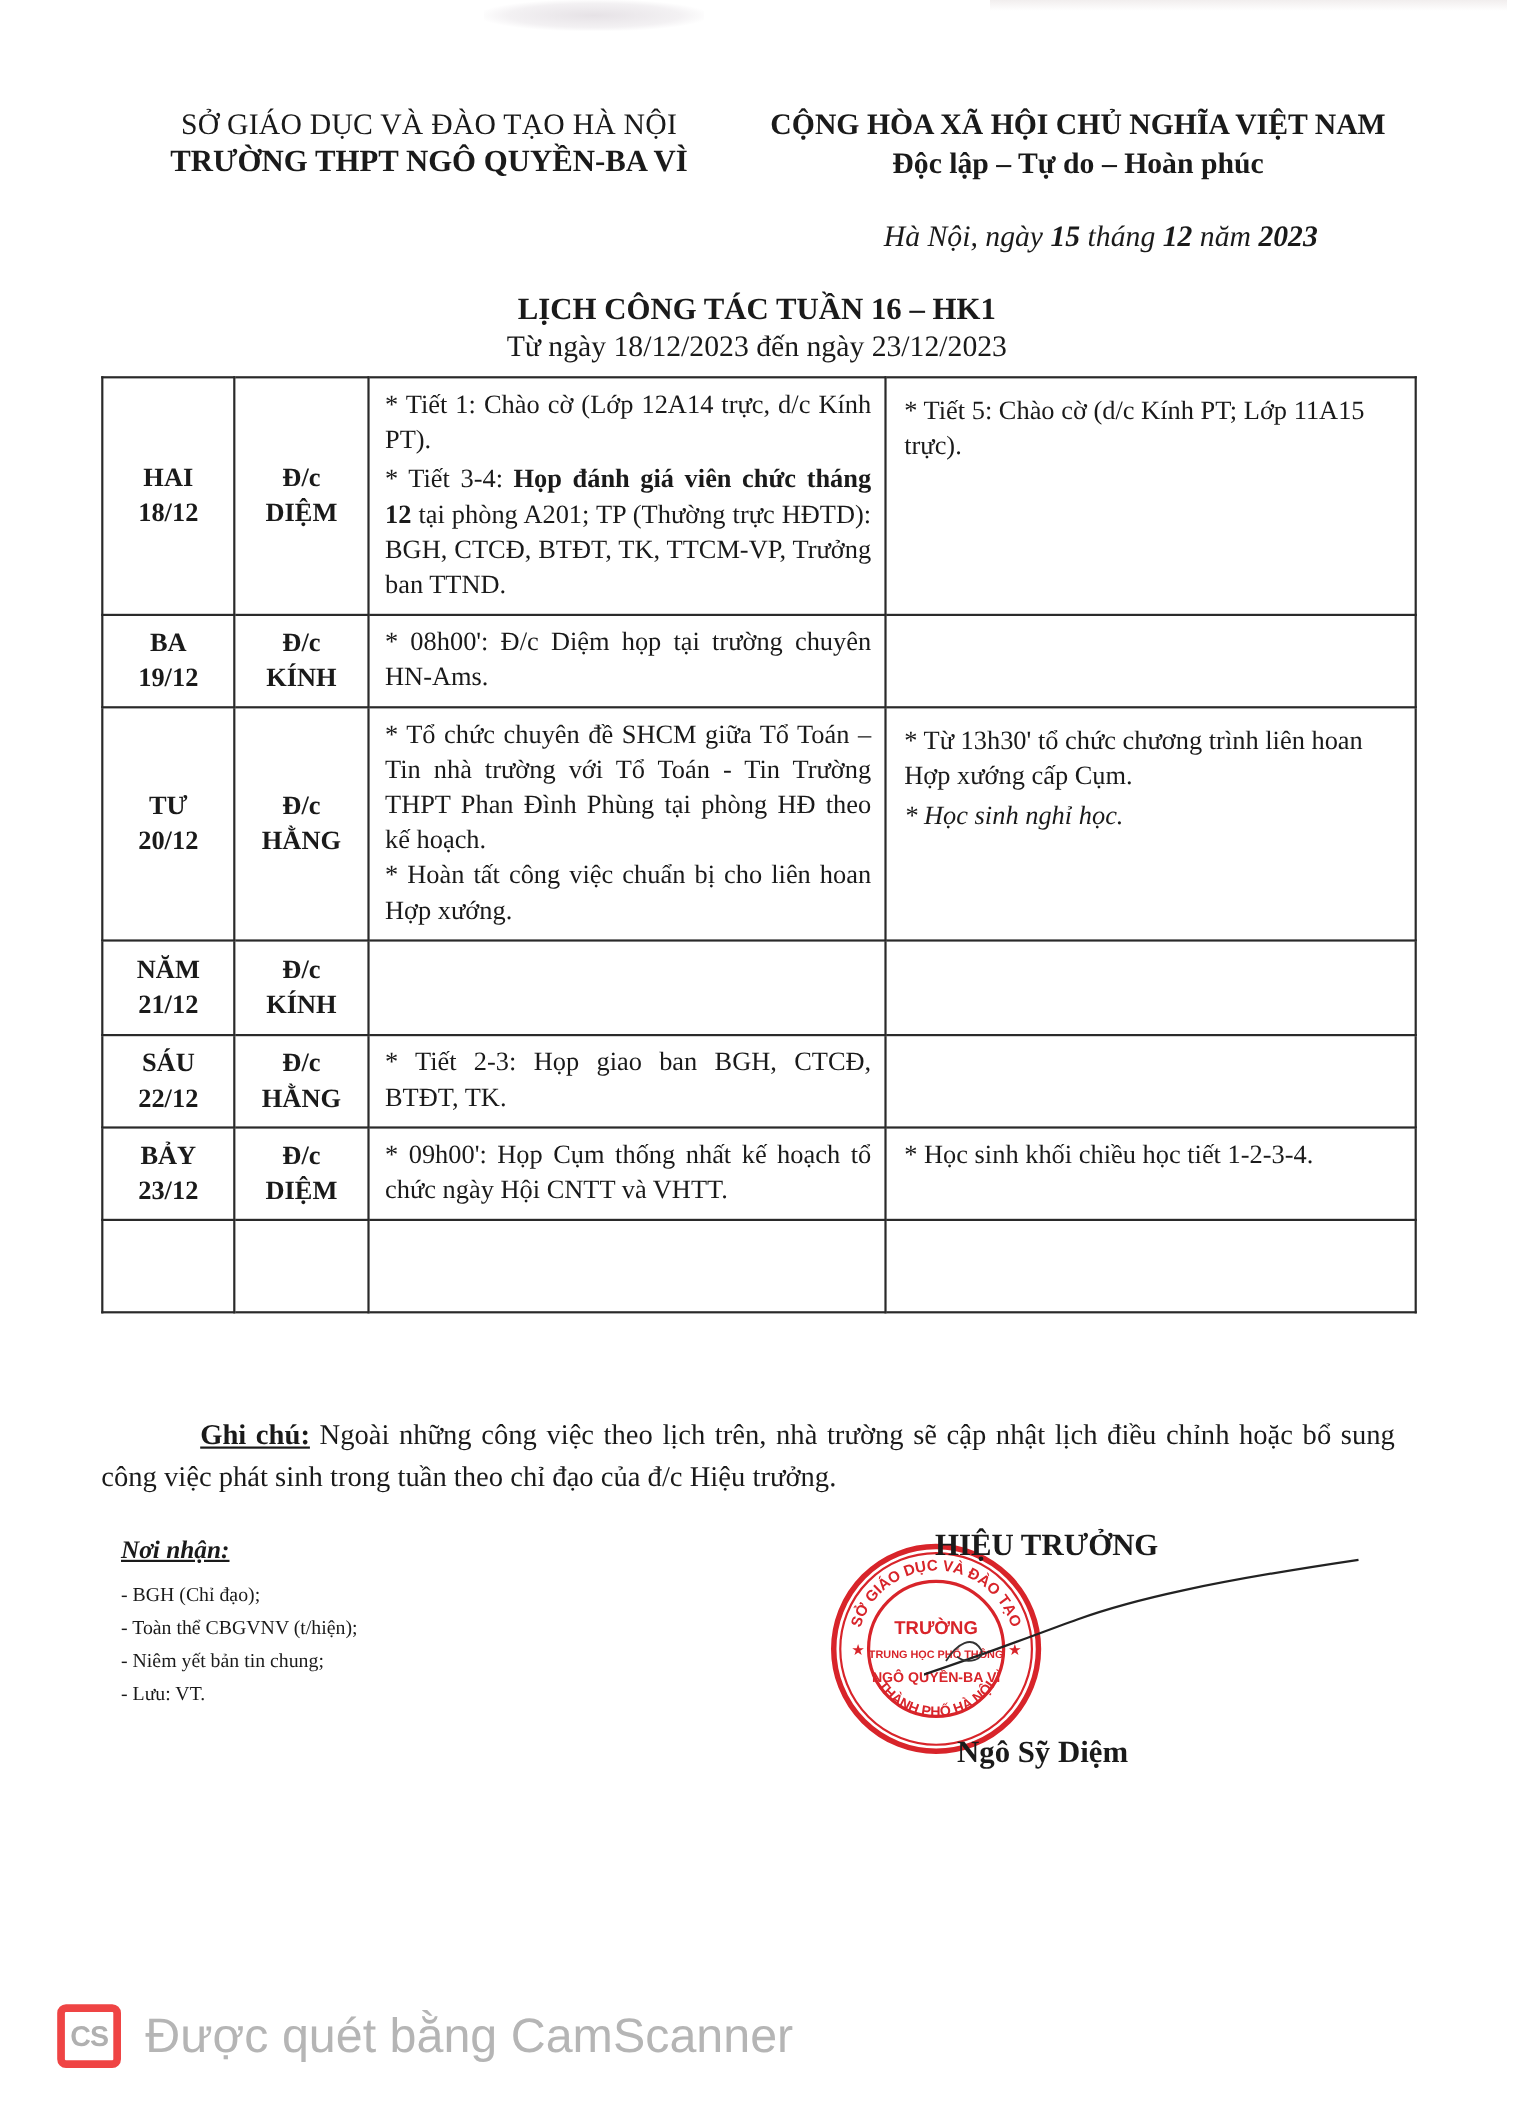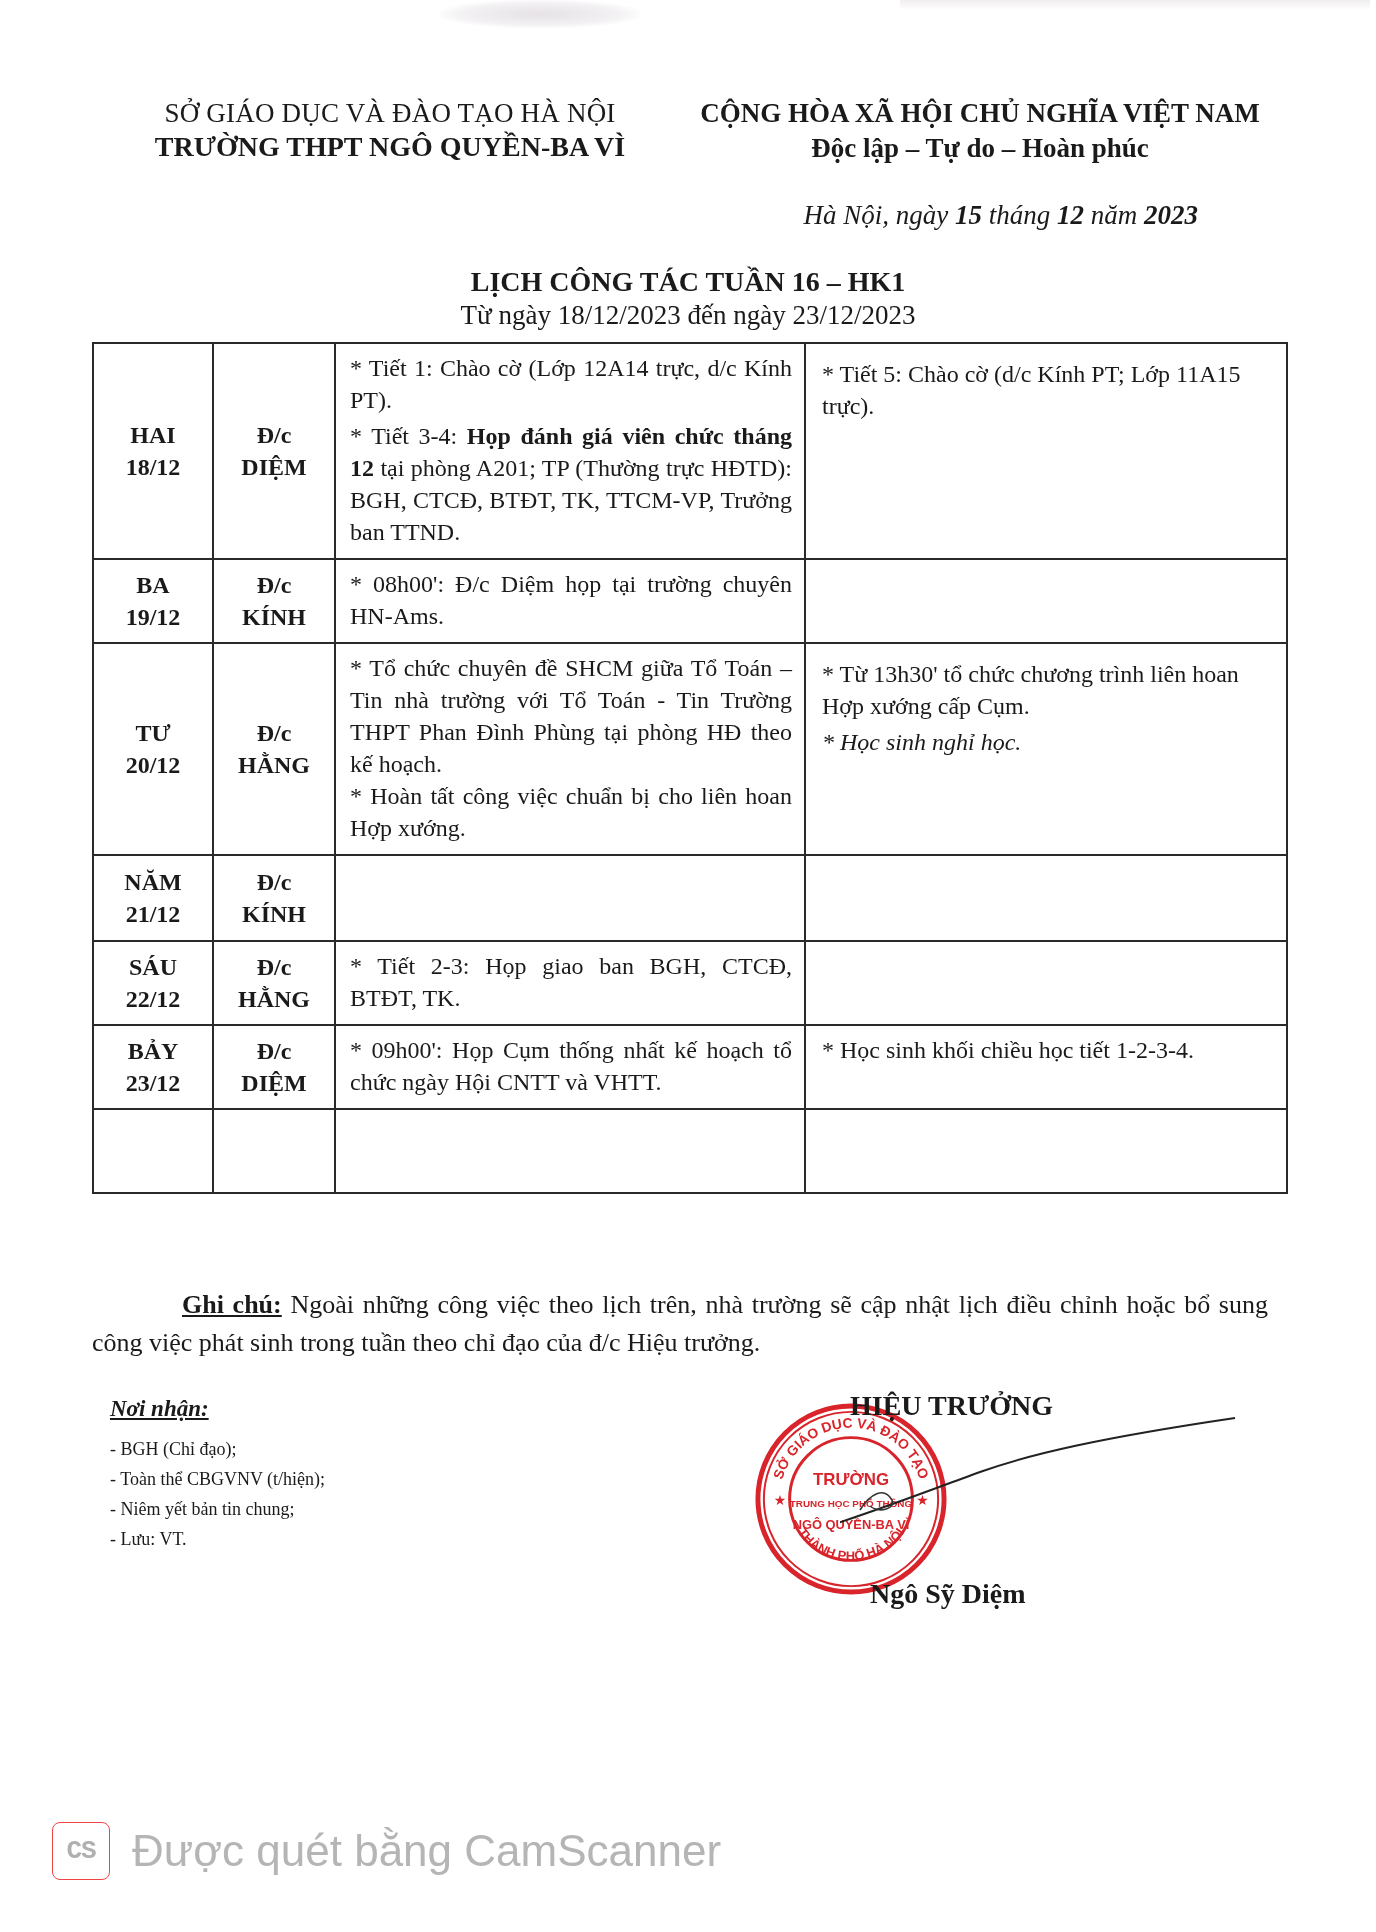--- a/index.html
+++ b/index.html
@@ -45,22 +45,22 @@
   .note .lbl { font-weight: bold; text-decoration: underline; }
   .recv { position: absolute; left: 110px; top: 1394px; font-size: 18px; line-height: 30px; }
   .recv .rt { font-size: 23px; font-weight: bold; font-style: italic; text-decoration: underline; margin-bottom: 10px; display: block; }
   .sign-title { position: absolute; left: 850px; top: 1390px; font-size: 28px; font-weight: bold; }
   .sign-name { position: absolute; left: 870px; top: 1578px; font-size: 28px; font-weight: bold; }
   .stamp { position: absolute; left: 752px; top: 1400px; width: 198px; height: 198px; }
   .signature { position: absolute; left: 840px; top: 1410px; width: 400px; height: 130px; }
 
   .cs-wm { position: absolute; left: 52px; top: 1822px; display: flex; align-items: center; }
   .cs-logo {
-    width: 58px; height: 58px; border: 1px solid #ef4444; border-radius: 8px; box-sizing: border-box;
-    color: #b0b0b0; font-family: Liberation Mono, monospace; font-weight: bold; font-size: 26px;
+    width: 58px; height: 58px; border: 7px solid #ef4444; border-radius: 8px; box-sizing: border-box;
+    color: #b0b0b0; font-family: Liberation Sans, sans-serif; font-weight: bold; font-size: 26px;
     display: flex; align-items: center; justify-content: center; letter-spacing: -1px;
   }
   .cs-text { margin-left: 22px; font-family: "Liberation Sans", "DejaVu Sans", sans-serif; font-size: 44px; color: #b5b5b5; }
 </style>
 </head>
 <body>
 
 <div class="top-smudge"></div>
 <div class="top-smudge-r"></div>
 

